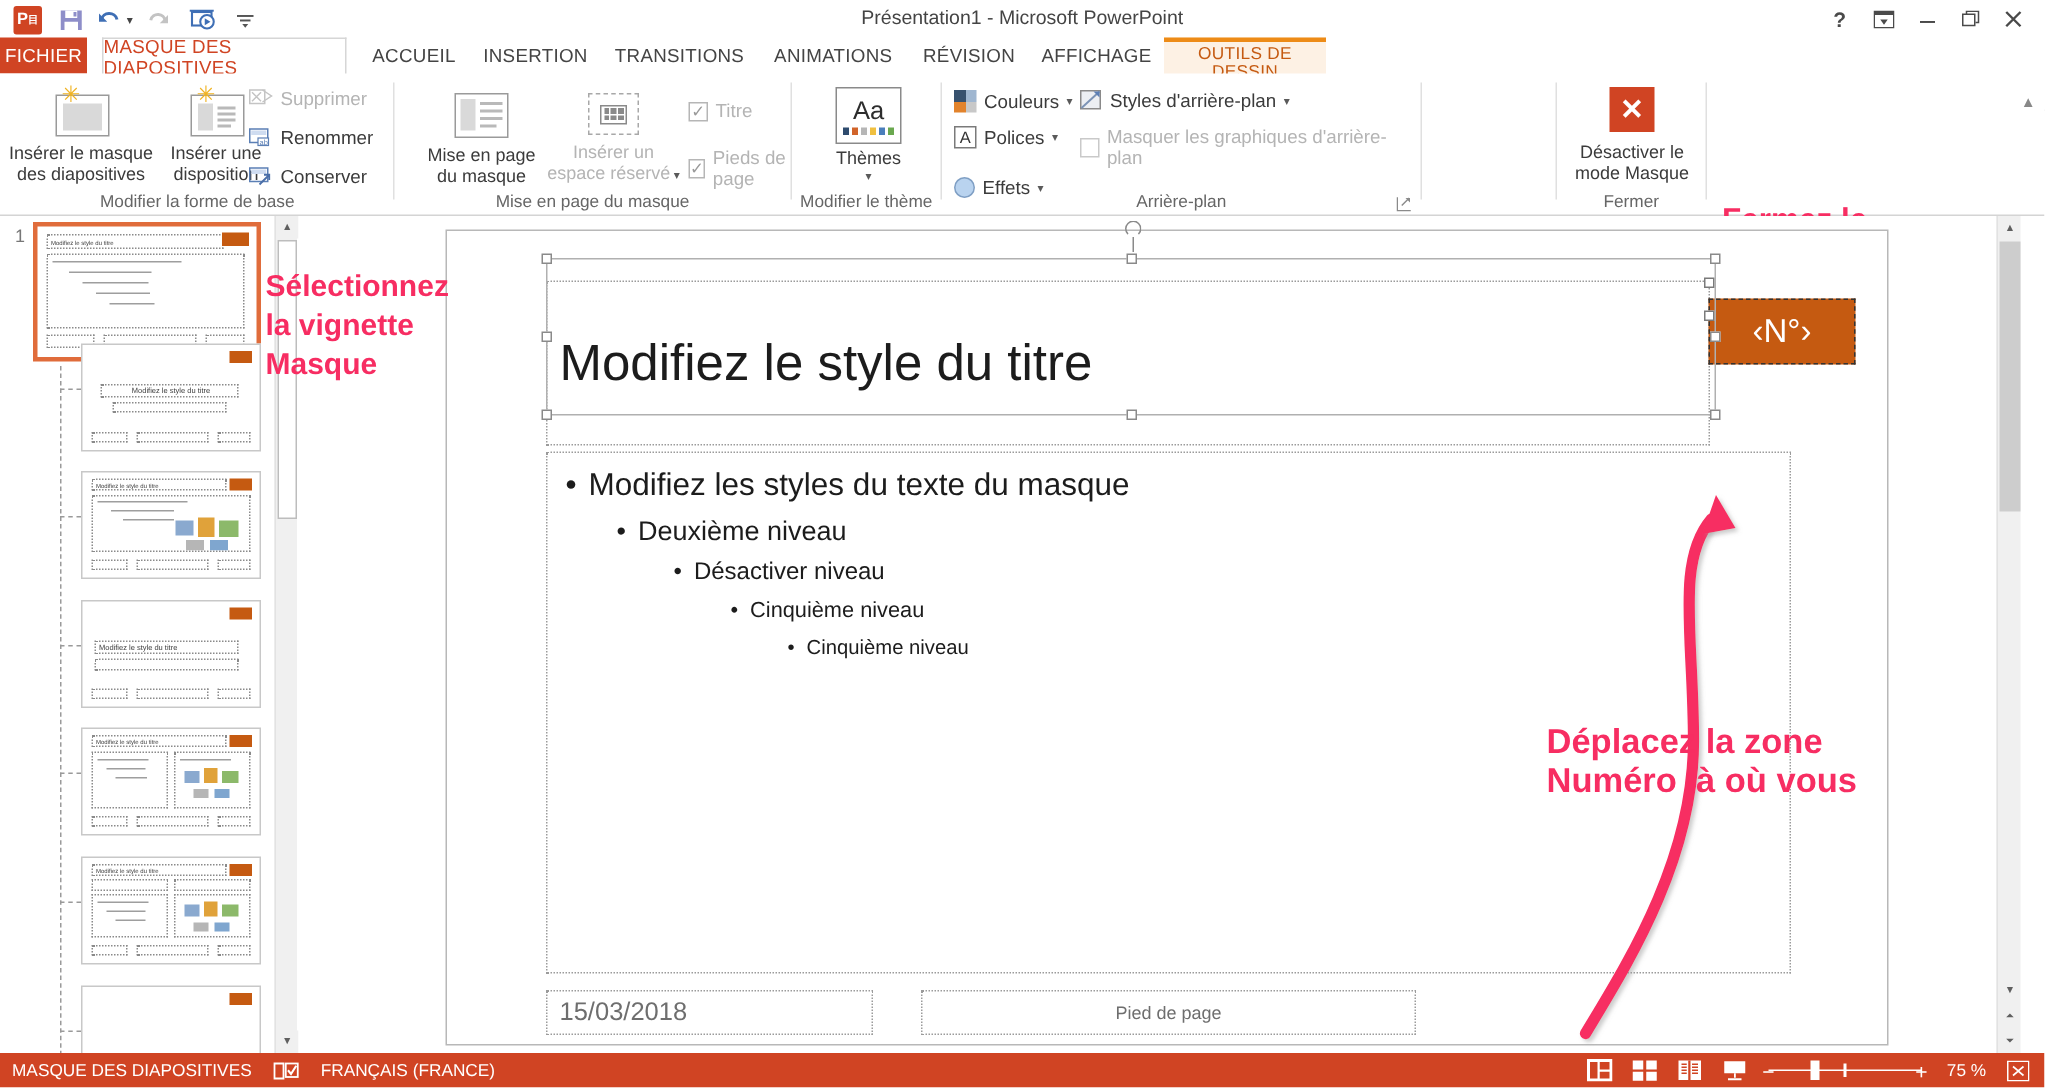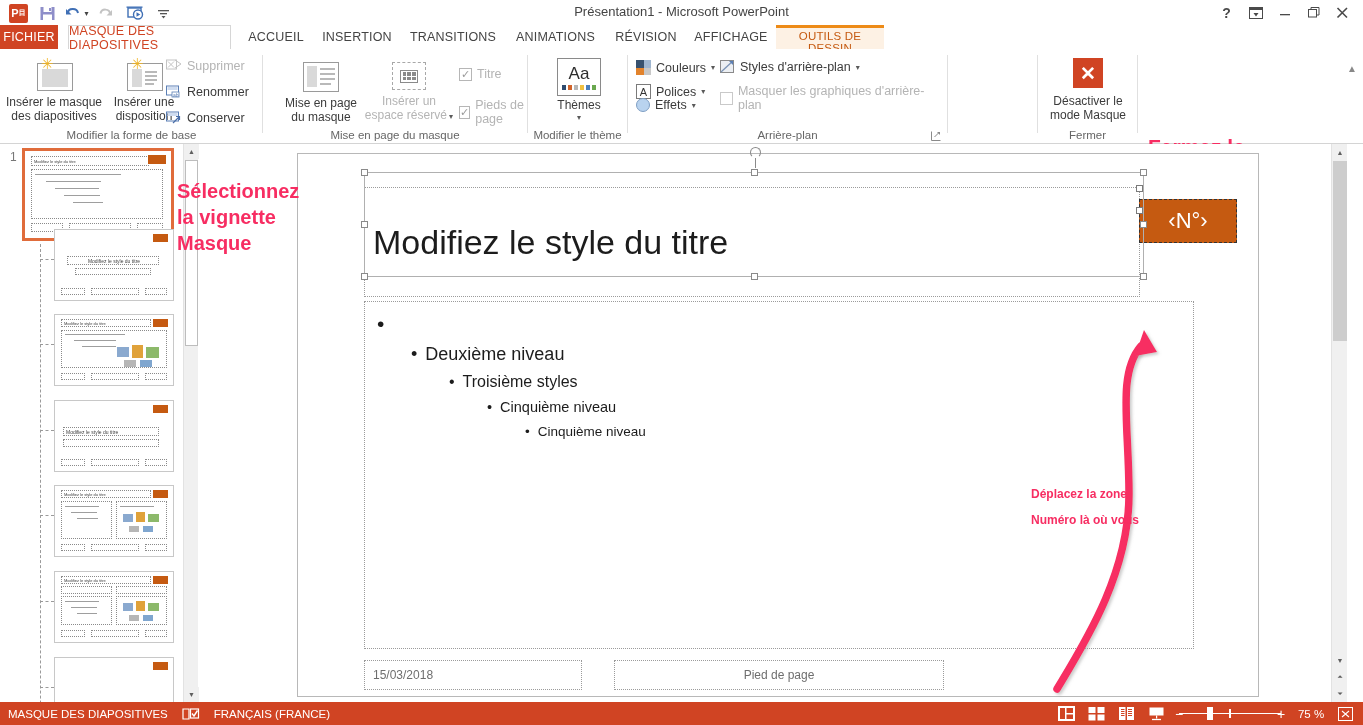--- a/index.html
+++ b/index.html
@@ -134,21 +134,21 @@
   .ph-title .txt { font-size:34px; color:#1c1c1c; font-family:"Liberation Sans", sans-serif; }
   .ph-body { left:66px; top:147px; width:830px; height:348px; padding:10px 0 0 8px; }
   .bl { display:flex; align-items:baseline; color:#1c1c1c; }
   .bl .bullet { margin-right:8px; }
   .bl1 { font-size:21px; margin-left:4px; }
   .bl2 { font-size:18px; margin-left:38px; margin-top:8px; }
   .bl3 { font-size:16px; margin-left:76px; margin-top:8px; }
   .bl4 { font-size:14.5px; margin-left:114px; margin-top:8px; }
   .bl5 { font-size:13.5px; margin-left:152px; margin-top:9px; }
   .ph-date { left:66px; top:506px; width:218px; height:30px; display:flex; align-items:center;
-             padding-left:8px; font-size:12px; color:#6e6e6e; }
+             padding-left:8px; font-size:17px; color:#6e6e6e; }
   .ph-foot { left:316px; top:506px; width:330px; height:30px; display:flex; align-items:center;
              justify-content:center; font-size:12px; color:#6e6e6e; }
   .ph-slidenum { position:absolute; left:841px; top:45px; width:98px; height:44px;
                  background:#c55a11; display:flex; align-items:center; justify-content:center;
                  color:#fff; font-size:22px; border:1.5px dashed #333; }
 
   
   .selframe { position:absolute; left:364px; top:180px; width:780px; height:105px;
               border:1px solid #b0b0b0; }
   .handle { position:absolute; width:7px; height:7px; background:#fff; border:1px solid #8a8a8a; }
@@ -396,21 +396,21 @@
             <i style="background:#c8c8c8"></i>
         </span>
         <span>Couleurs</span>
         <span class="caret">▾</span>
       </div>
       <div class="smallbtn" style="left:8px;top:35px">
         <span class="ico-fonts">A</span>
         <span>Polices</span>
         <span class="caret">▾</span>
       </div>
-      <div class="smallbtn" style="left:8px;top:49px">
+      <div class="smallbtn" style="left:8px;top:69px">
         <span class="ico-effects"></span>
         <span>Effets</span>
         <span class="caret">▾</span>
       </div>
       <div class="smallbtn" style="left:92px;top:11px">
         <span>
           <svg width="15" height="14" viewBox="0 0 15 14">
               <rect x="0.5" y="0.5" width="13" height="12" fill="#eceff3" stroke="#8a8a8a"></rect>
               <path d="M1 12 L13 1" stroke="#7b93b5" stroke-width="1.3"></path>
               <path d="M9 1 L13 1 L13 5" fill="#5b7fb5"></path>
@@ -579,28 +579,29 @@
           <div class="txt">Modifiez le style du titre</div>
         </div>
 
         <div class="ph-slidenum">
           <span>‹N°›</span>
         </div>
 
         <div class="ph ph-body">
           <div class="bl bl1">
             <span class="bullet">•</span>
+            <span>Modifiez les styles du texte du masque</span>
           </div>
           <div class="bl bl2">
             <span class="bullet">•</span>
             <span>Deuxième niveau</span>
           </div>
           <div class="bl bl3">
             <span class="bullet">•</span>
-            <span>Troisième styles</span>
+            <span>Désactiver niveau</span>
           </div>
           <div class="bl bl4">
             <span class="bullet">•</span>
             <span>Cinquième niveau</span>
           </div>
           <div class="bl bl5">
             <span class="bullet">•</span>
             <span>Cinquième niveau</span>
           </div>
         </div>
@@ -632,21 +633,21 @@
       <svg style="position:absolute;left:0;top:0;width:1148px;height:558px;pointer-events:none">
         <defs>
           <filter id="sh" x="-30%" y="-30%" width="170%" height="170%">
             <feDropShadow dx="2" dy="2" stdDeviation="1.5" flood-color="#999" flood-opacity="0.5"></feDropShadow>
           </filter>
         </defs>
         <path d="M 858 545 C 885 500, 930 430, 930 350 C 930 280, 918 230, 942 202" stroke="#f72d62" stroke-width="7.5" fill="none" stroke-linecap="round" filter="url(#sh)"></path>
         <path d="M 945 186 L 936 212 L 958 208 Z" fill="#f72d62" filter="url(#sh)"></path>
       </svg>
 
-      <div class="anno" style="left:832px;top:337px;font-size:12px;line-height:26px">
+      <div class="anno" style="left:832px;top:337px;font-size:23px;line-height:26px">
         <div>Déplacez la zone</div>
         <div>Numéro là où vous</div>
       </div>
 
       <div class="canvas-scroll">
         <div class="cs-btn">▲</div>
         <div class="cs-thumb"></div>
         <div class="cs-btn" style="position:absolute;bottom:34px">▼</div>
         <div class="cs-btn" style="position:absolute;bottom:17px">⏶</div>
         <div class="cs-btn" style="position:absolute;bottom:0">⏷</div>

